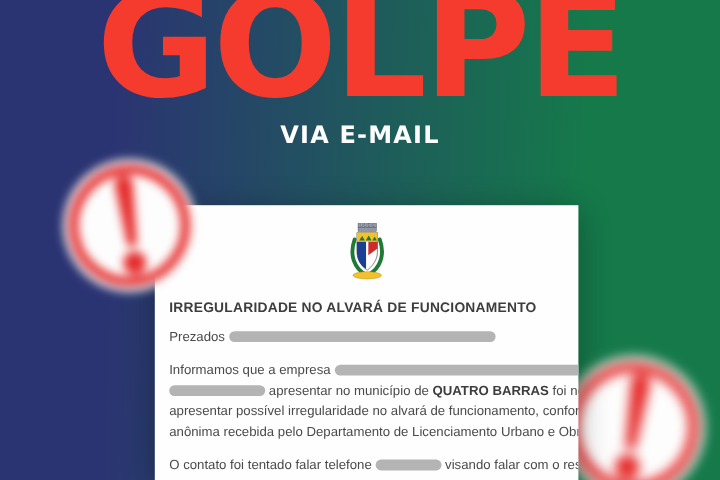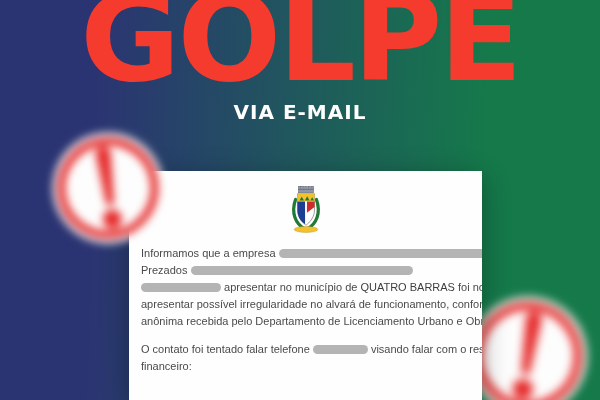--- a/index.html
+++ b/index.html
@@ -57,21 +57,21 @@
   .doc-body{margin-top:10px;}
   .doc-line{
     white-space:pre;
     font-size:11px;line-height:17px;color:#4a4a4a;
   }
   .doc-line.para{margin-top:11px;}
   .redact{
     display:inline-block;height:9px;border-radius:5px;
     background:#b4b4b4;vertical-align:-1px;
   }
-  .bold-seg{font-weight:400;color:#3d3d3d;}
+  .bold-seg{font-weight:700;color:#3d3d3d;}
 </style>
 </head>
 <body>
 
 <div class="poster">
 
   <svg width="0" height="0" style="position:absolute" aria-hidden="true">
     <defs>
       <g id="warn-badge">
         <circle cx="60" cy="60" r="58" fill="#fdfdfd"></circle>
@@ -111,24 +111,25 @@
       <path d="M11,10 L29,10 L29,18 L11,18 Z" fill="#f2c12e"></path>
       <path d="M13,17 l2.5,-4 l2.5,4 Z" fill="#1e7a34"></path>
       <path d="M18.8,17 l2.5,-4.5 l2.5,4.5 Z" fill="#1e7a34"></path>
       <path d="M24.5,17 l2,-3.5 l2,3.5 Z" fill="#1e7a34"></path>
       <path d="M11,18 L19,18 L19,42 C15,39.5 11,35 11,27 Z" fill="#1c3f94"></path>
       <path d="M21,18 L29,18 L29,24 L21,30 Z" fill="#cf2b2b"></path>
 
       <ellipse cx="20" cy="47.5" rx="12.5" ry="3.2" fill="#f2c12e" stroke="#b98e14" stroke-width="0.4"></ellipse>
     </svg>
 
+    <h2 class="doc-title">IRREGULARIDADE NO ALVARÁ DE FUNCIONAMENTO</h2>
 
     <div class="doc-body">
+        <div class="doc-line"><span>Prezados </span><span class="redact" style="width: 222px;"></span></div>
         <div class="doc-line para"><span>Informamos que a empresa </span><span class="redact" style="width: 230px;"></span></div>
-        <div class="doc-line"><span>Prezados </span><span class="redact" style="width: 222px;"></span></div>
         <div class="doc-line"><span class="redact" style="width: 80px;"></span><span> apresentar no município de </span><span class="bold-seg">QUATRO BARRAS</span><span> foi notificada por</span></div>
         <div class="doc-line"><span>apresentar possível irregularidade no alvará de funcionamento, conforme denúncia</span></div>
         <div class="doc-line"><span>anônima recebida pelo Departamento de Licenciamento Urbano e Obras da Prefeitura.</span></div>
         <div class="doc-line para"><span>O contato foi tentado falar telefone </span><span class="redact" style="width: 55px;"></span><span> visando falar com o responsável</span></div>
         <div class="doc-line"><span>financeiro: </span></div>
       </div>
   </div>
 
   <div class="badge badge-left">
     <svg viewBox="0 0 120 120">

